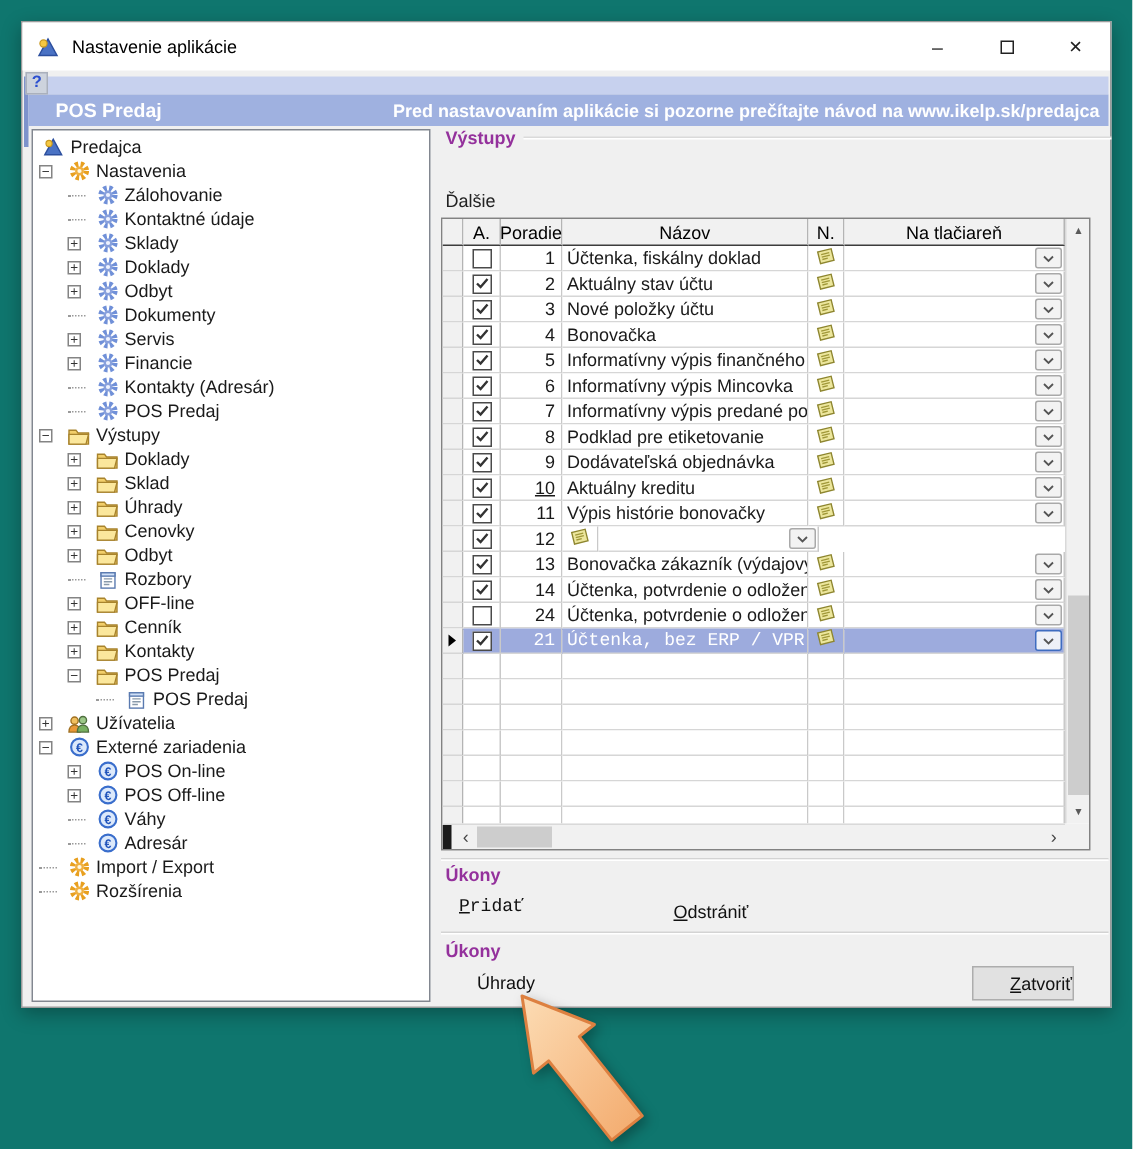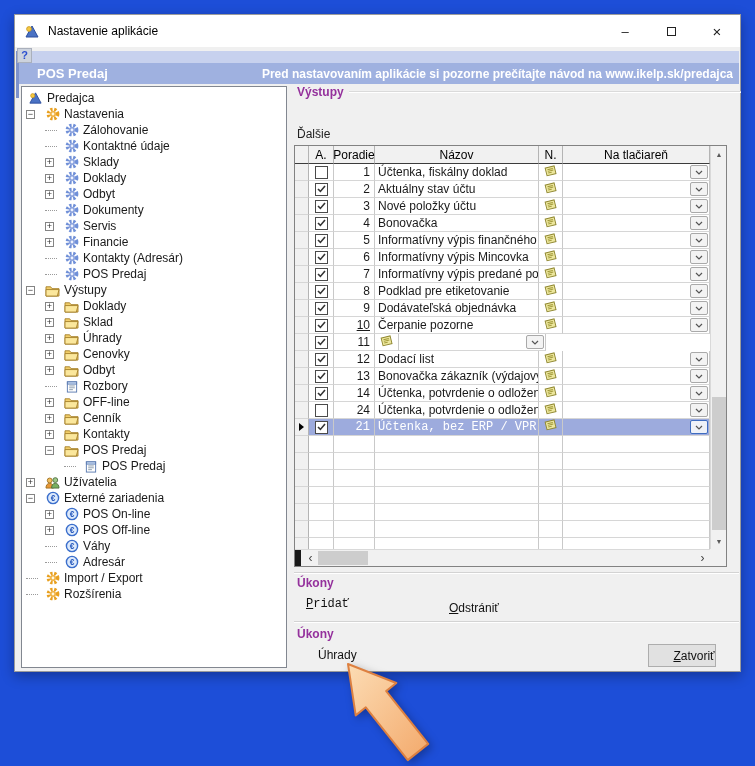--- a/index.html
+++ b/index.html
@@ -1,17 +1,17 @@
 <!DOCTYPE html>
 <html><head>
 <meta charset="utf-8">
 <style>
   html,body{margin:0;padding:0;background:#ffffff;}
   *{box-sizing:border-box;}
-  .stage{position:relative;width:755px;height:766px;background:#1d4ed8;overflow:hidden;
+  .stage{position:relative;width:755px;height:766px;background:#0f766e;overflow:hidden;
          font-family:"Liberation Sans",sans-serif;font-size:12px;color:#1a1a1a;}
   
   .window{position:absolute;left:14px;top:14px;width:727px;height:658px;background:#f0f0f0;
           border:1px solid #9b9b9b;box-shadow:0 4px 12px rgba(0,0,0,.30);}
   .titlebar{position:absolute;left:0;top:0;width:100%;height:32px;background:#ffffff;display:flex;align-items:center;}
   .titlebar .appicon{margin-left:9px;width:16px;height:15px;display:inline-flex;}
   .titlebar .ttext{margin-left:8px;font-size:12px;color:#000;}
   .winbtns{position:absolute;right:0;top:0;height:32px;display:flex;}
   .winbtn{width:46px;height:32px;display:flex;align-items:center;justify-content:center;color:#222;font-size:13px;}
   .winbtn .maxsq{width:9px;height:9px;border:1px solid #222;display:inline-block;}
@@ -795,21 +795,21 @@
           <div class="row">
             <div class="cell c0" style="width: 14px;"></div>
             <div class="cell c1" style="width: 25px;">
               <span class="cb">
                 <svg width="9" height="8" viewBox="0 0 9 8">
                   <polyline points="1,4 3.4,6.4 8,1" stroke="#333" stroke-width="1.6" fill="none"></polyline>
                 </svg>
               </span>
             </div>
             <div class="cell c2" style="width: 41px; text-decoration: underline;">10</div>
-            <div class="cell c3" style="width: 164px;">Čerpanie pozorne</div>
+            <div class="cell c3" style="width: 164px;">Aktuálny kreditu</div>
             <div class="cell c4" style="width: 24px;">
               <span><svg width="13" height="12" viewBox="0 0 14 13">
                   <g transform="rotate(-14 7 6)">
                     <rect x="2" y="2" width="10" height="8.6" fill="#ece69c" stroke="#8e8630"></rect>
                     <line x1="4" y1="4.4" x2="10" y2="4.4" stroke="#a09838"></line>
                     <line x1="4" y1="6.2" x2="10" y2="6.2" stroke="#a09838"></line>
                     <line x1="4" y1="8" x2="8" y2="8" stroke="#a09838"></line>
                   </g>
                 </svg></span>
             </div>
@@ -824,20 +824,21 @@
           <div class="row">
             <div class="cell c0" style="width: 14px;"></div>
             <div class="cell c1" style="width: 25px;">
               <span class="cb">
                 <svg width="9" height="8" viewBox="0 0 9 8">
                   <polyline points="1,4 3.4,6.4 8,1" stroke="#333" stroke-width="1.6" fill="none"></polyline>
                 </svg>
               </span>
             </div>
             <div class="cell c2" style="width: 41px;">11</div>
+            <div class="cell c3" style="width: 164px;">Výpis histórie bonovačky</div>
             <div class="cell c4" style="width: 24px;">
               <span><svg width="13" height="12" viewBox="0 0 14 13">
                   <g transform="rotate(-14 7 6)">
                     <rect x="2" y="2" width="10" height="8.6" fill="#ece69c" stroke="#8e8630"></rect>
                     <line x1="4" y1="4.4" x2="10" y2="4.4" stroke="#a09838"></line>
                     <line x1="4" y1="6.2" x2="10" y2="6.2" stroke="#a09838"></line>
                     <line x1="4" y1="8" x2="8" y2="8" stroke="#a09838"></line>
                   </g>
                 </svg></span>
             </div>
@@ -852,21 +853,20 @@
           <div class="row">
             <div class="cell c0" style="width: 14px;"></div>
             <div class="cell c1" style="width: 25px;">
               <span class="cb">
                 <svg width="9" height="8" viewBox="0 0 9 8">
                   <polyline points="1,4 3.4,6.4 8,1" stroke="#333" stroke-width="1.6" fill="none"></polyline>
                 </svg>
               </span>
             </div>
             <div class="cell c2" style="width: 41px;">12</div>
-            <div class="cell c3" style="width: 164px;">Dodací list</div>
             <div class="cell c4" style="width: 24px;">
               <span><svg width="13" height="12" viewBox="0 0 14 13">
                   <g transform="rotate(-14 7 6)">
                     <rect x="2" y="2" width="10" height="8.6" fill="#ece69c" stroke="#8e8630"></rect>
                     <line x1="4" y1="4.4" x2="10" y2="4.4" stroke="#a09838"></line>
                     <line x1="4" y1="6.2" x2="10" y2="6.2" stroke="#a09838"></line>
                     <line x1="4" y1="8" x2="8" y2="8" stroke="#a09838"></line>
                   </g>
                 </svg></span>
             </div>

